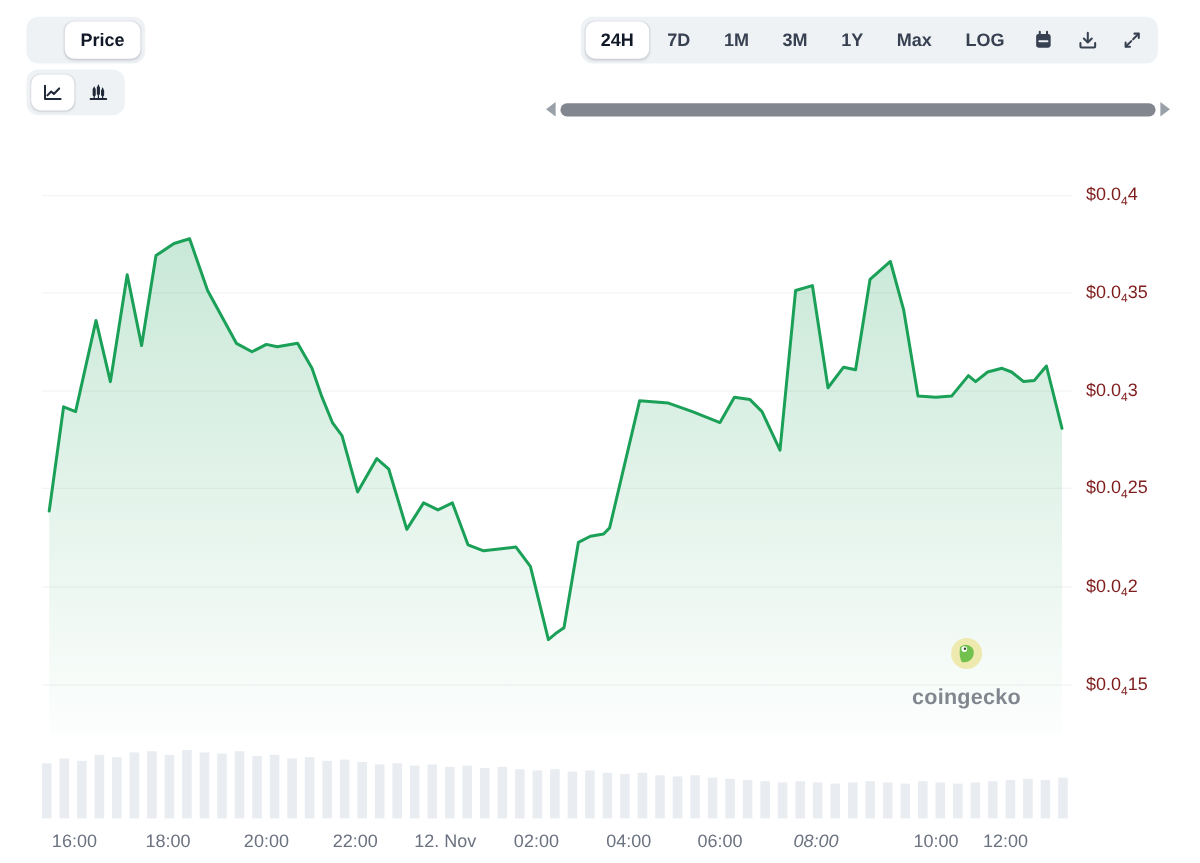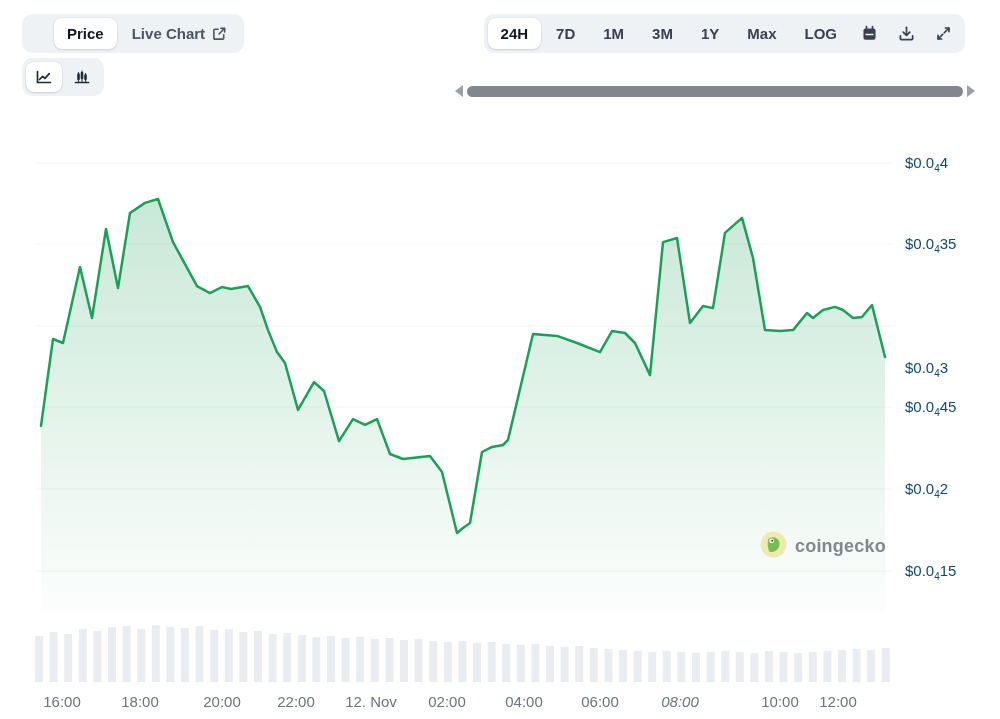--- a/index.html
+++ b/index.html
@@ -23,42 +23,32 @@
 
   #scrollbar { position:absolute; right:25px; top:80px; width:520px; height:22px;
     display:flex; align-items:center; gap:4px; }
   #scrollbar .thumb { flex:1; height:11px; border-radius:6px; background:#82878f; cursor:grab; }
   .tri { width:0; height:0; border-top:6px solid transparent; border-bottom:6px solid transparent; cursor:pointer; }
   .tri.left  { border-right:8px solid #9aa0a8; }
   .tri.right { border-left:8px solid #9aa0a8; }
 
   #chart-svg { position:absolute; left:0; top:0; }
 
-  .y-label { position:absolute; left:905px; font-size:15px; color:#0c4a6e; white-space:nowrap; }
+  .y-label { position:absolute; left:905px; font-size:15px; color:#7f1d1d; white-space:nowrap; }
   .y-label sub { font-size:10px; }
   .x-label { position:absolute; transform:translateX(-50%); font-size:15px; color:#6b7280; white-space:nowrap; }
 
-  #watermark { position:absolute; left:760px; top:531px; display:flex; align-items:center; gap:8px; }
+  #watermark { position:absolute; left:760px; top:531px; display:flex; align-items:center; gap:8px;flex-direction:column; }
   #watermark .wm-text { font-size:18px; font-weight:700; color:#82878f; letter-spacing:.2px; }
 </style>
 </head>
 <body>
 
 <div class="seg-group" id="tabs-left">
   <button class="seg-btn active">Price</button>
-  <button class="seg-btn muted">
-    <span>Live Chart</span>
-    <span>
-      <svg width="15" height="15" viewBox="0 0 16 16" fill="none" stroke="#4b5563" stroke-width="1.7" stroke-linecap="round" stroke-linejoin="round">
-        <path d="M12.5 9.5v3.5a1 1 0 0 1-1 1H3a1 1 0 0 1-1-1V4.5a1 1 0 0 1 1-1h3.5"></path>
-        <path d="M9.5 2.5H13.5V6.5"></path>
-        <path d="M13.3 2.7L7.5 8.5"></path>
-      </svg>
-    </span>
-  </button>
 </div>
 
 <div class="seg-group" id="toolbar-right">
   <button class="seg-btn active">24H</button>
   <button class="seg-btn">7D</button>
   <button class="seg-btn">1M</button>
   <button class="seg-btn">3M</button>
   <button class="seg-btn">1Y</button>
   <button class="seg-btn">Max</button>
   <button class="seg-btn">LOG</button>
@@ -198,22 +188,22 @@
       <rect x="867.2" y="650" width="8" height="32" fill="#e9edf2"></rect>
       <rect x="881.8" y="648" width="8" height="34" fill="#e9edf2"></rect>
     </g>
   <path id="area-path" d="M41.0,425.9 L53.0,339.0 L63.0,343.0 L80.0,267.0 L92.0,318.0 L106.0,229.0 L118.0,288.0 L130.0,213.0 L145.0,202.9 L158.0,199.0 L173.0,242.1 L197.0,286.1 L210.0,293.1 L222.0,287.0 L231.0,289.0 L248.0,286.1 L260.0,306.9 L268.0,330.1 L277.0,352.1 L285.0,363.0 L298.0,409.9 L314.0,382.1 L324.0,391.0 L339.0,441.1 L353.0,419.1 L365.0,424.9 L377.0,419.1 L390.0,454.0 L403.0,459.0 L430.0,455.9 L442.0,472.0 L457.0,533.0 L463.0,528.0 L470.0,523.1 L482.0,452.0 L492.0,446.9 L503.0,445.0 L508.0,439.9 L533.0,334.0 L557.0,335.9 L577.0,343.0 L600.0,352.1 L612.0,331.1 L625.0,333.0 L635.0,343.0 L650.0,375.1 L663.0,242.1 L677.0,238.0 L690.0,323.1 L703.0,306.0 L713.0,308.1 L725.0,232.9 L742.0,217.9 L753.0,258.0 L765.0,330.1 L780.0,331.1 L793.0,330.1 L807.0,313.0 L813.0,318.0 L823.0,310.0 L835.0,306.9 L843.0,310.0 L853.0,318.0 L862.0,317.0 L872.0,305.0 L885.0,357.0 L885,612 L41,612 Z" fill="url(#areaGrad)"></path>
   <path id="line-path" fill="none" stroke-width="2.5" stroke-linejoin="round" stroke-linecap="round" d="M41.0,425.9 L53.0,339.0 L63.0,343.0 L80.0,267.0 L92.0,318.0 L106.0,229.0 L118.0,288.0 L130.0,213.0 L145.0,202.9 L158.0,199.0 L173.0,242.1 L197.0,286.1 L210.0,293.1 L222.0,287.0 L231.0,289.0 L248.0,286.1 L260.0,306.9 L268.0,330.1 L277.0,352.1 L285.0,363.0 L298.0,409.9 L314.0,382.1 L324.0,391.0 L339.0,441.1 L353.0,419.1 L365.0,424.9 L377.0,419.1 L390.0,454.0 L403.0,459.0 L430.0,455.9 L442.0,472.0 L457.0,533.0 L463.0,528.0 L470.0,523.1 L482.0,452.0 L492.0,446.9 L503.0,445.0 L508.0,439.9 L533.0,334.0 L557.0,335.9 L577.0,343.0 L600.0,352.1 L612.0,331.1 L625.0,333.0 L635.0,343.0 L650.0,375.1 L663.0,242.1 L677.0,238.0 L690.0,323.1 L703.0,306.0 L713.0,308.1 L725.0,232.9 L742.0,217.9 L753.0,258.0 L765.0,330.1 L780.0,331.1 L793.0,330.1 L807.0,313.0 L813.0,318.0 L823.0,310.0 L835.0,306.9 L843.0,310.0 L853.0,318.0 L862.0,317.0 L872.0,305.0 L885.0,357.0" stroke="#1ba058"></path>
 </svg>
 
 <div id="axis-labels">
     <div class="y-label" style="top: 154px;"><span>$0.0</span><sub>4</sub><span>4</span></div>
     <div class="y-label" style="top: 235px;"><span>$0.0</span><sub>4</sub><span>35</span></div>
-    <div class="y-label" style="top: 317px; margin-top: 42px;"><span>$0.0</span><sub>4</sub><span>3</span></div>
-    <div class="y-label" style="top: 398px;"><span>$0.0</span><sub>4</sub><span>45</span></div>
+    <div class="y-label" style="top: 317px;"><span>$0.0</span><sub>4</sub><span>3</span></div>
+    <div class="y-label" style="top: 398px;"><span>$0.0</span><sub>4</sub><span>25</span></div>
     <div class="y-label" style="top: 480px;"><span>$0.0</span><sub>4</sub><span>2</span></div>
     <div class="y-label" style="top: 562px; text-align: right;"><span>$0.0</span><sub>4</sub><span>15</span></div>
     <div class="x-label" style="left: 62px; top: 693px;">16:00</div>
     <div class="x-label" style="left: 140px; top: 693px;">18:00</div>
     <div class="x-label" style="left: 222px; top: 693px;">20:00</div>
     <div class="x-label" style="left: 296px; top: 693px;">22:00</div>
     <div class="x-label" style="left: 371px; top: 693px;">12. Nov</div>
     <div class="x-label" style="left: 447px; top: 693px;">02:00</div>
     <div class="x-label" style="left: 524px; top: 693px;">04:00</div>
     <div class="x-label" style="left: 600px; top: 693px;">06:00</div>

